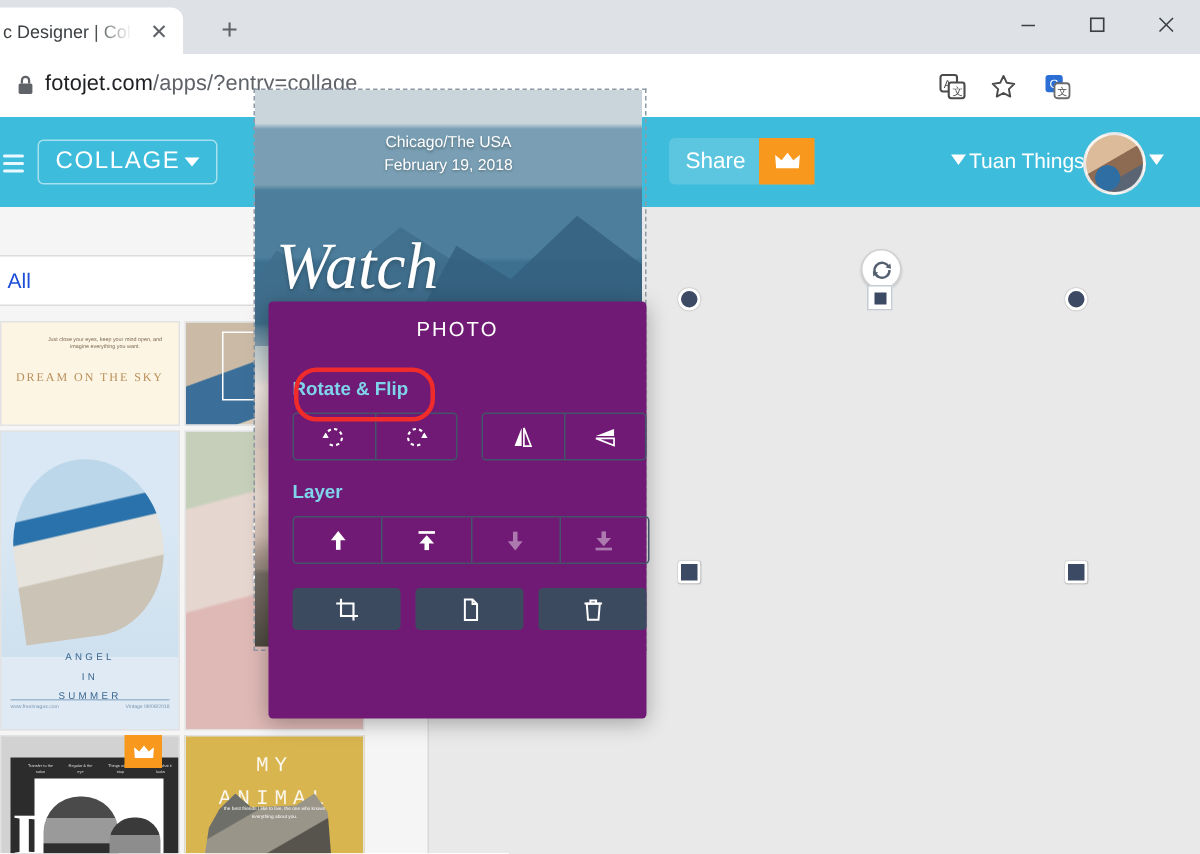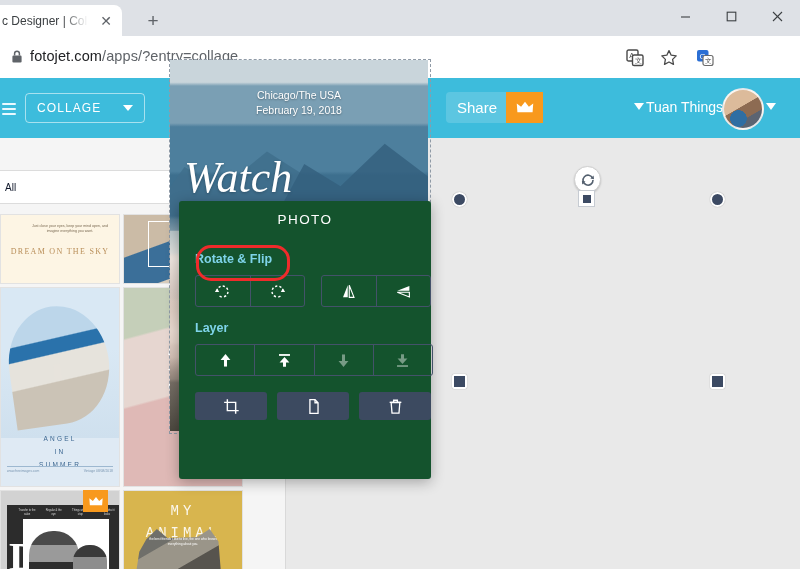--- a/index.html
+++ b/index.html
@@ -65,21 +65,21 @@
     position:absolute;left:0;top:78px;width:800px;height:60px;background:#3dbcdc;
   }
   .hamburger{position:absolute;left:2px;top:22px;width:14px;cursor:pointer;}
   .hamburger i{display:block;height:2px;background:#eaf9ff;margin:3px 0;border-radius:1px;}
   .collage-btn{
     position:absolute;left:25px;top:93px;width:120px;height:30px;
     border:1px solid rgba(255,255,255,.55);border-radius:4px;
     display:flex;align-items:center;justify-content:space-between;
     padding:0 11px;box-sizing:border-box;cursor:pointer;
   }
-  .collage-btn span{font-size:12px;color:#fff;letter-spacing:1.1px;}
+  .collage-btn span{font-size:16px;color:#fff;letter-spacing:1.1px;}
   .caret-d{width:0;height:0;border-left:5px solid transparent;border-right:5px solid transparent;border-top:6px solid #fff;}
 
   .back-circle{
     position:absolute;left:306px;top:93px;width:30px;height:30px;border-radius:50%;
     border:1.6px solid rgba(255,255,255,.72);display:flex;align-items:center;justify-content:center;cursor:pointer;
   }
   .save-btn{
     position:absolute;left:350px;top:92px;width:78px;height:31px;border-radius:4px;
     background:rgba(255,255,255,.16);display:flex;align-items:center;justify-content:center;gap:6px;cursor:pointer;
   }
@@ -110,21 +110,21 @@
   
   .library{
     position:absolute;left:0;top:138px;width:285px;height:431px;background:#f5f5f5;
     border-right:1px solid #d9d9d9;overflow:hidden;
   }
   .lib-filter{
     position:absolute;left:-8px;top:32px;width:258px;height:34px;
     background:#fff;border:1px solid #dcdcdc;border-radius:4px;
     display:flex;align-items:center;justify-content:space-between;padding:0 12px;box-sizing:border-box;cursor:pointer;
   }
-  .lib-filter .f-lbl{font-size:10px;color:#0f172a;}
+  .lib-filter .f-lbl{font-size:14px;color:#1d4ed8;}
   .chev{width:12px;height:12px;border-right:2px solid #7b7b7b;border-bottom:2px solid #7b7b7b;transform:rotate(45deg);margin-top:-6px;}
   .grid{position:absolute;left:-10px;top:76px;width:300px;}
   .card{position:absolute;background:#fff;border:1px solid #e2e2e2;overflow:hidden;cursor:pointer;}
   .c1{left:10px;top:0;width:118px;height:68px;background:#fdf5e4;}
   .c1 .t1{position:absolute;left:28px;top:9px;right:8px;font-size:3.6px;color:#7a6a52;text-align:center;line-height:1.5;}
   .c1 .t2{position:absolute;left:0;right:0;top:32px;text-align:center;font-size:8px;color:#b98f5a;letter-spacing:1.3px;font-family:"Liberation Serif",serif;}
   .c2{left:133px;top:0;width:118px;height:68px;
       background:linear-gradient(160deg,#cbbba6 0 38%,#3b6f99 39% 72%,#d9cdbc 73% 100%);}
   .c2 .frame{position:absolute;left:24px;top:6px;width:72px;height:44px;border:1.4px solid #fff;}
   .c3{left:10px;top:73px;width:118px;height:198px;background:#dfeaf4;}
@@ -220,21 +220,21 @@
     background:#fff;border:1px solid #cfcfcf;display:flex;align-items:center;justify-content:center;cursor:pointer;
     box-shadow:0 1px 2px rgba(0,0,0,.18);}
   .rot-stem{position:absolute;left:585px;top:191px;width:1.5px;height:10px;background:#b9bec6;}
   .sq-handle{position:absolute;left:578px;top:190px;width:15px;height:15px;background:#fff;border:1px solid #c6cbd2;
     display:flex;align-items:center;justify-content:center;cursor:pointer;}
   .sq-handle i{display:block;width:8px;height:8px;background:#3c4a63;}
 
   
   .photo-panel{
     position:absolute;left:179px;top:201px;width:252px;height:278px;
-    background:#14532d;border-radius:3px;box-shadow:0 3px 14px rgba(0,0,0,.3);
+    background:#701a75;border-radius:3px;box-shadow:0 3px 14px rgba(0,0,0,.3);
   }
   .pp-title{height:37px;display:flex;align-items:center;justify-content:center;
     color:#ffffff;font-size:13.5px;letter-spacing:1.4px;}
   .pp-tabs{display:flex;height:31px;}
   .pp-tab{flex:1;display:flex;align-items:center;justify-content:center;font-size:13.5px;cursor:pointer;}
   .pp-tab.active{background:#3b4a60;color:#57c6e6;}
   .pp-tab.inactive{color:#ffffff;}
   .annot{
     position:absolute;left:196px;top:245px;width:88px;height:30px;
     border:3px solid #ef2b2b;border-radius:15px;pointer-events:none;

